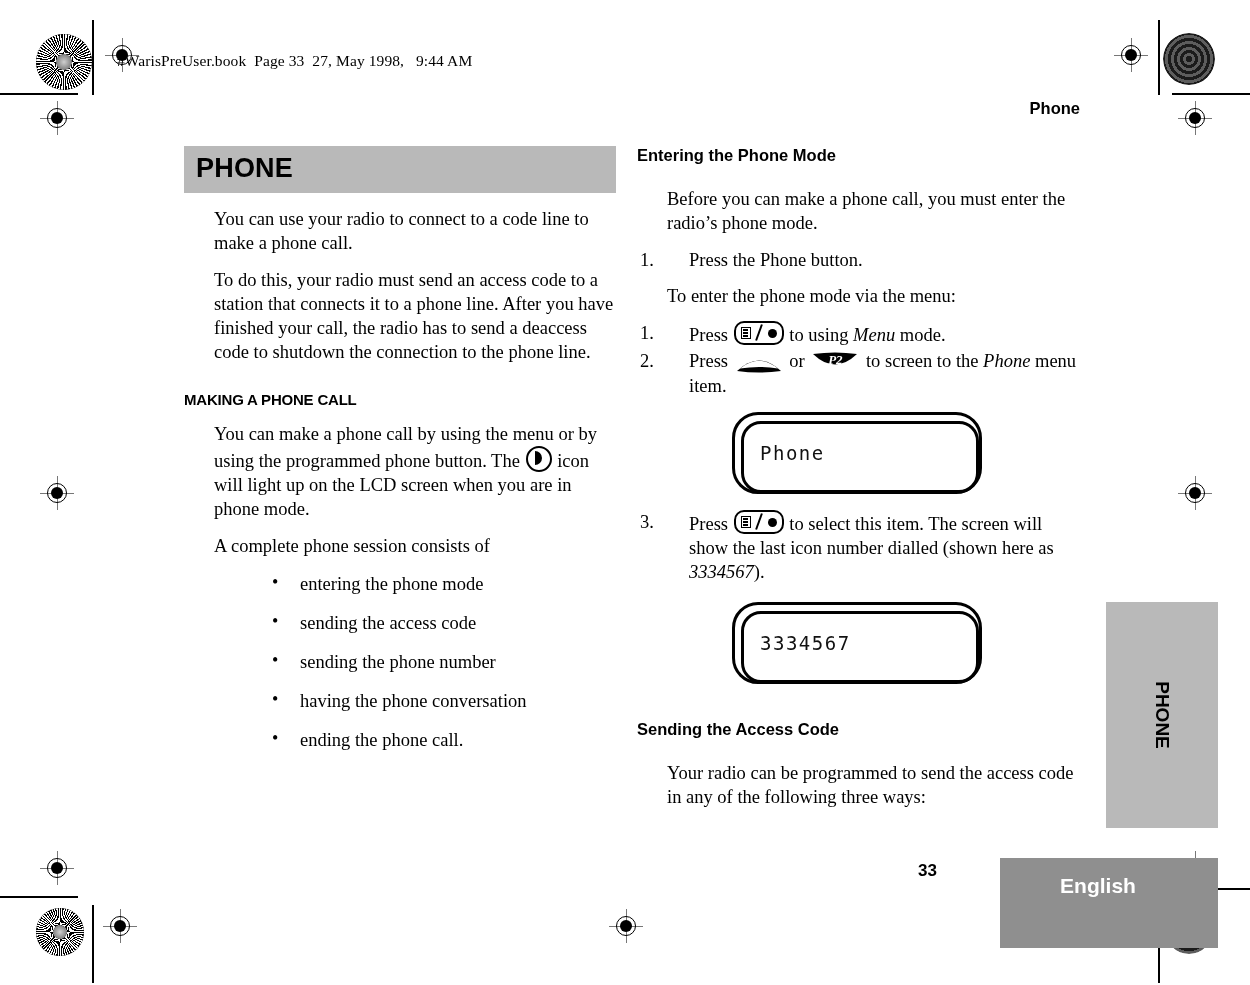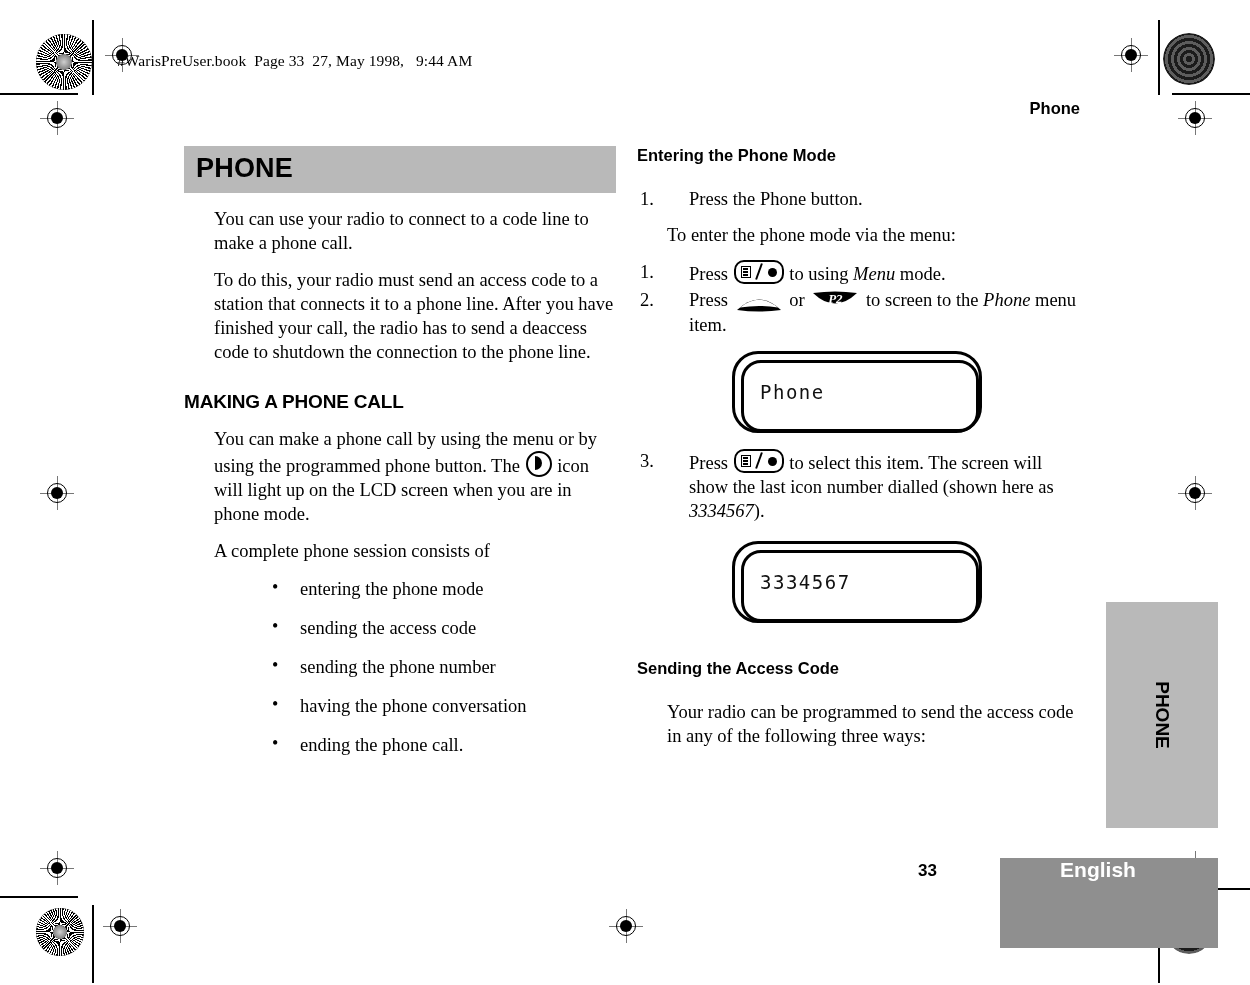--- a/index.html
+++ b/index.html
@@ -38,21 +38,21 @@
         font-weight:bold;font-size:16.5px;}
 
   
   .col-left{position:absolute;left:184px;top:146px;width:432px;}
   .col-right{position:absolute;left:637px;top:146px;width:440px;}
 
   .banner{background:#b9b9b9;padding:7px 0 9px 12px;}
   .banner h1{margin:0;font-family:"Liberation Sans",sans-serif;font-weight:bold;
              font-size:27px;letter-spacing:.2px;}
 
-  .h2{font-family:"Liberation Sans",sans-serif;font-weight:bold;font-size:19px;
+  .h2{font-family:"Liberation Sans",sans-serif;font-weight:bold;font-size:15px;
       margin:27px 0 14px 0;letter-spacing:-.2px;}
   .h3{font-family:"Liberation Sans",sans-serif;font-weight:bold;font-size:16.5px;
       margin:0 0 22px 0;}
   .h3.mt{margin-top:30px;}
 
   p.body{margin:0 0 13px 0;font-size:18.5px;line-height:1.30;text-indent:0;}
   .indent{padding-left:30px;}
 
   ul.bul{list-style:none;margin:10px 0 0 0;padding:0;}
   ul.bul li{font-size:18.5px;line-height:1.30;margin-bottom:15px;position:relative;
@@ -100,21 +100,21 @@
             font-size:19px;letter-spacing:1.5px;color:#111;}
 
   
   .sidetab{position:absolute;left:1106px;top:602px;width:112px;height:226px;background:#b9b9b9;}
   .sidetab span{position:absolute;left:50%;top:50%;transform:translate(-50%,-50%) rotate(90deg);
         font-family:"Liberation Sans",sans-serif;font-weight:bold;font-size:19px;white-space:nowrap;}
 
   .pagenum{position:absolute;left:918px;top:861px;font-family:"Liberation Sans",sans-serif;
         font-weight:bold;font-size:17px;}
   .footbar{position:absolute;left:1000px;top:858px;width:218px;height:90px;background:#8f8f8f;}
-  .footbar span{position:absolute;left:0;right:22px;top:0;text-align:center;color:#fff;
+  .footbar span{position:absolute;left:0;right:22px;top:16px;text-align:center;color:#fff;
         font-family:"Liberation Sans",sans-serif;font-weight:bold;font-size:21px;}
 </style>
 </head>
 <body>
 
 <div class="page">
 
   <div class="burst" style="left:36px;top:34px;width:56px;height:56px;">
     <div class="b-in"></div>
       <div class="b-cen"></div>
@@ -251,20 +251,23 @@
           <span>ending the phone call.</span>
         </li>
       </ul>
     </div>
   </div>
 
   <div class="col-right">
 
     <div class="h3">Entering the Phone Mode</div>
 
+    <div class="indent" style="margin-top:22px;">
+      <p class="body">Before you can make a phone call, you must enter the radio’s phone mode.</p>
+    </div>
 
     <ol class="steps">
       <li>
         <span class="num">1.</span>
         <span>Press the Phone button.</span>
       </li>
     </ol>
 
     <div class="indent" style="margin-top:12px;">
       <p class="body">To enter the phone mode via the menu:</p>

